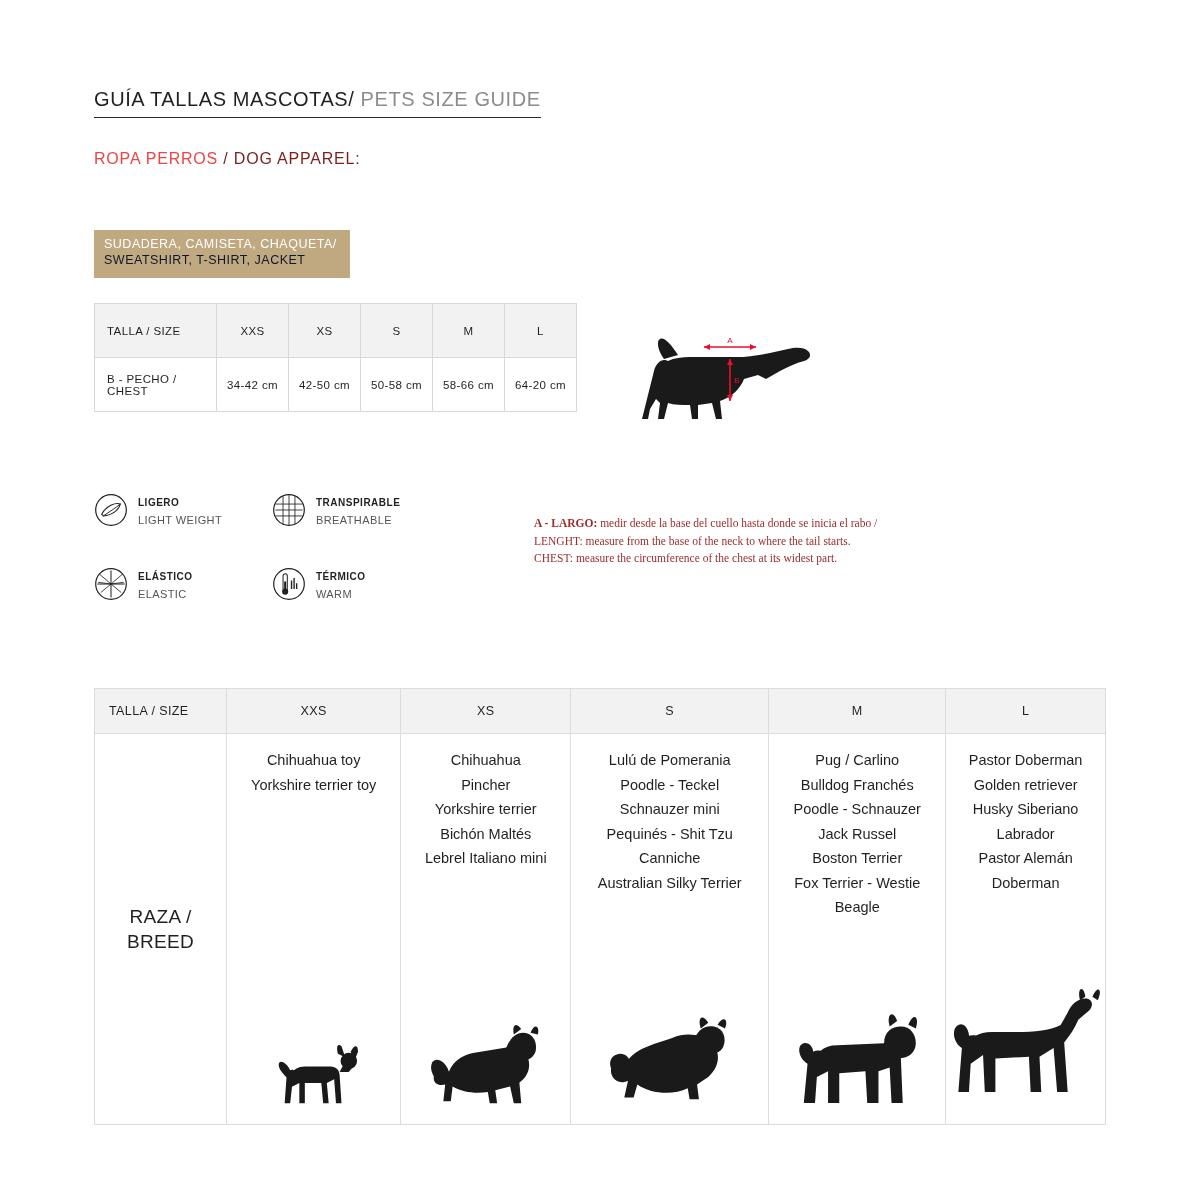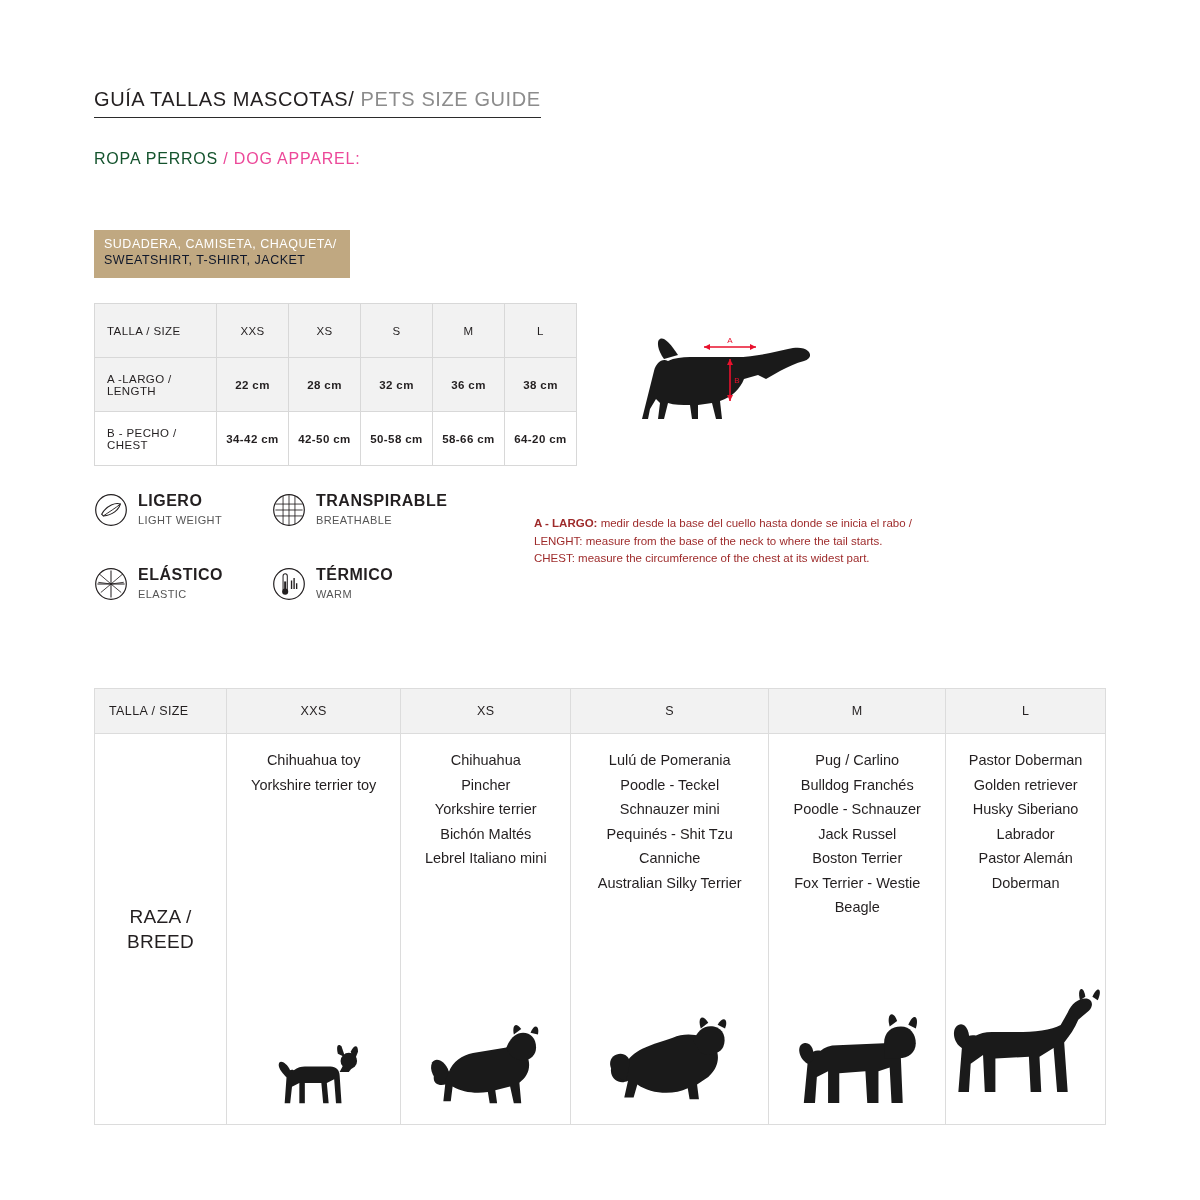--- a/index.html
+++ b/index.html
@@ -44,22 +44,22 @@
     font-weight: 400;
   }
 
   .subtitle-block {
     position: absolute;
     left: 94px;
     top: 150px;
     font-size: 16px;
     letter-spacing: 0.8px;
   }
-  .subtitle-es { color: #14532d; }
-  .subtitle-en { color: #ec4899; }
+  .subtitle-es { color: #ef4444; }
+  .subtitle-en { color: #7f1d1d; }
 
   
   .tan-box {
     position: absolute;
     left: 94px;
     top: 230px;
     width: 256px;
     height: 48px;
     background: #c0a881;
     color: #ffffff;
@@ -96,21 +96,21 @@
   }
   .size-table td.label {
     text-align: left;
     padding-left: 12px;
     width: 108px;
   }
   .size-table td.col { width: 69px; }
   .size-table tr.head td { background: #f2f2f2; font-weight: 400; }
   .size-table tr.row-a td { background: #f2f2f2; font-weight: 700; }
   .size-table tr.row-a td.label { font-weight: 400; }
-  .size-table tr.row-b td { background: #ffffff; font-weight: 700; }
+  .size-table tr.row-b td { background: #ffffff; font-weight: 400; }
   .size-table tr.row-b td.label { font-weight: 400; }
 
   
   .features {
     position: absolute;
     left: 94px;
     top: 492px;
     width: 420px;
   }
   .feature {
@@ -118,41 +118,42 @@
     display: flex;
     align-items: center;
   }
   .feat-icon {
     width: 34px;
     height: 34px;
     margin-right: 10px;
     flex: 0 0 34px;
   }
   .feat-text-es {
-    font-size: 16px;
+    font-size: 10px;
     font-weight: 700;
     letter-spacing: 0.5px;
     line-height: 14px;
   }
   .feat-text-en {
     font-size: 11px;
     color: #555;
     letter-spacing: 0.4px;
     line-height: 13px;
   }
 
   
   .notes {
     position: absolute;
     left: 534px;
     top: 515px;
     width: 430px;
     color: #9e2b2b;
     font-size: 11.5px;
     line-height: 17.5px;
+    font-family: Liberation Serif, serif;
   }
   .notes b { font-weight: 700; }
   .note-sub { color: #9e2b2b; }
 
   
   .dog-diagram {
     position: absolute;
     left: 630px;
     top: 325px;
     width: 230px;
@@ -232,28 +233,20 @@
 
   <table class="size-table">
     <tbody>
         <tr class="head">
       <td class="label">TALLA /  SIZE</td>
       <td class="col">XXS</td>
       <td class="col">XS</td>
       <td class="col">S</td>
       <td class="col">M</td>
       <td class="col">L</td>
-    </tr>
-    <tr class="row-a">
-      <td class="label">A -LARGO / LENGTH</td>
-      <td class="col">22 cm</td>
-      <td class="col">28 cm</td>
-      <td class="col">32 cm</td>
-      <td class="col">36 cm</td>
-      <td class="col">38 cm</td>
     </tr>
     <tr class="row-b">
       <td class="label">B - PECHO / CHEST</td>
       <td class="col">34-42 cm</td>
       <td class="col">42-50 cm</td>
       <td class="col">50-58 cm</td>
       <td class="col">58-66 cm</td>
       <td class="col">64-20 cm</td>
     </tr>
   </tbody>

